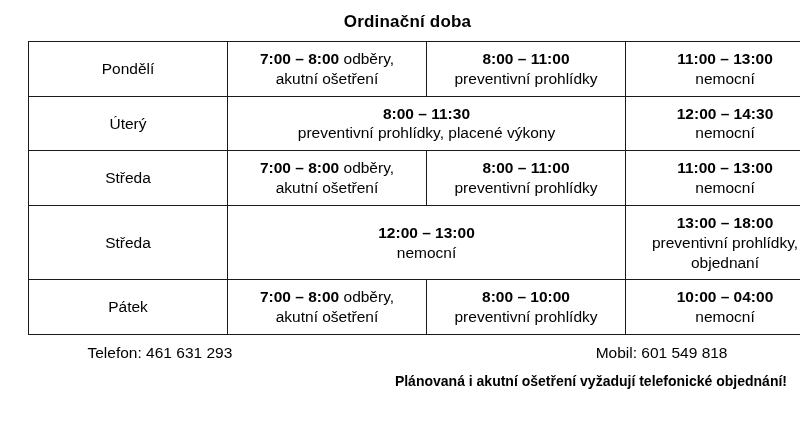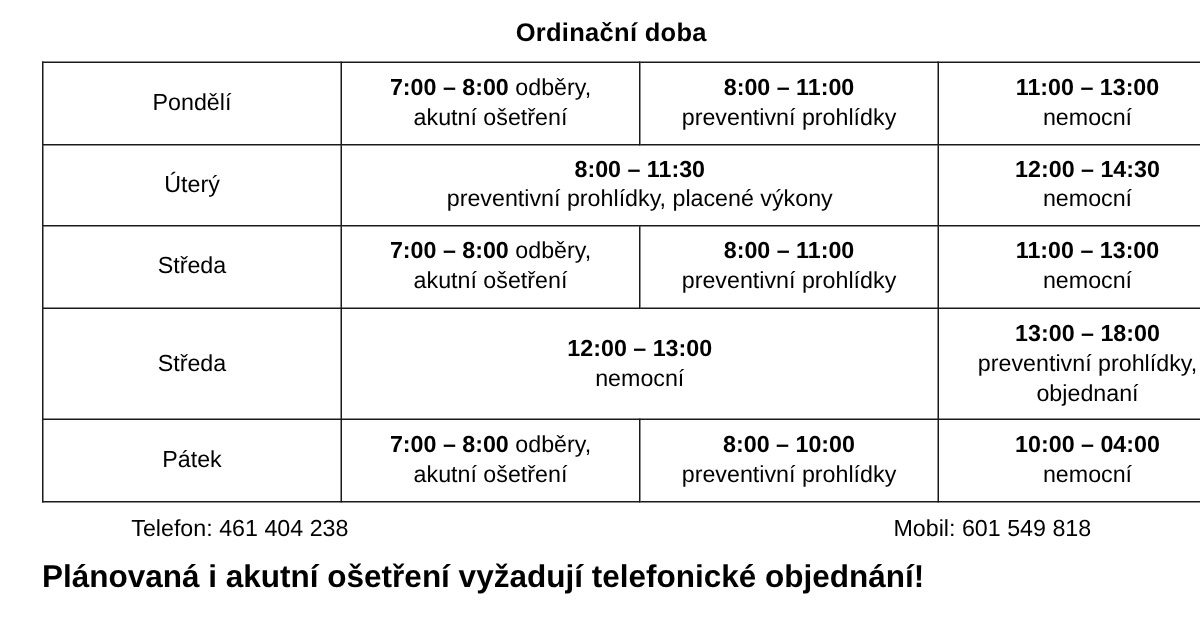--- a/index.html
+++ b/index.html
@@ -56,22 +56,22 @@
     display: flex;
     justify-content: space-between;
     width: 640px;
     margin: 9px auto 0 auto;
     font-size: 15.5px;
   }
   .contact-item {
     white-space: nowrap;
   }
   .footer-note {
-    text-align: left;
-    font-size: 21px;
+    text-align: right;
+    font-size: 14px;
     font-weight: bold;
     margin-top: 11px;
   }
 </style>
 </head>
 <body>
 
 <div class="page">
 
   <div class="title">Ordinační doba</div>
@@ -149,19 +149,19 @@
         <td class="col-c">
           <span class="line"><span class="bold">10:00 – 04:00</span><span></span></span>
           <span class="line">nemocní</span>
         </td>
       </tr>
 
     </tbody>
   </table>
 
   <div class="contacts">
-    <span class="contact-item">Telefon: 461 404 238</span>
+    <span class="contact-item">Telefon: 461 631 293</span>
     <span class="contact-item">Mobil: 601 549 818</span>
   </div>
 
   <div class="footer-note">Plánovaná i akutní ošetření vyžadují telefonické objednání!</div>
 
 </div>
 
 </body></html>

